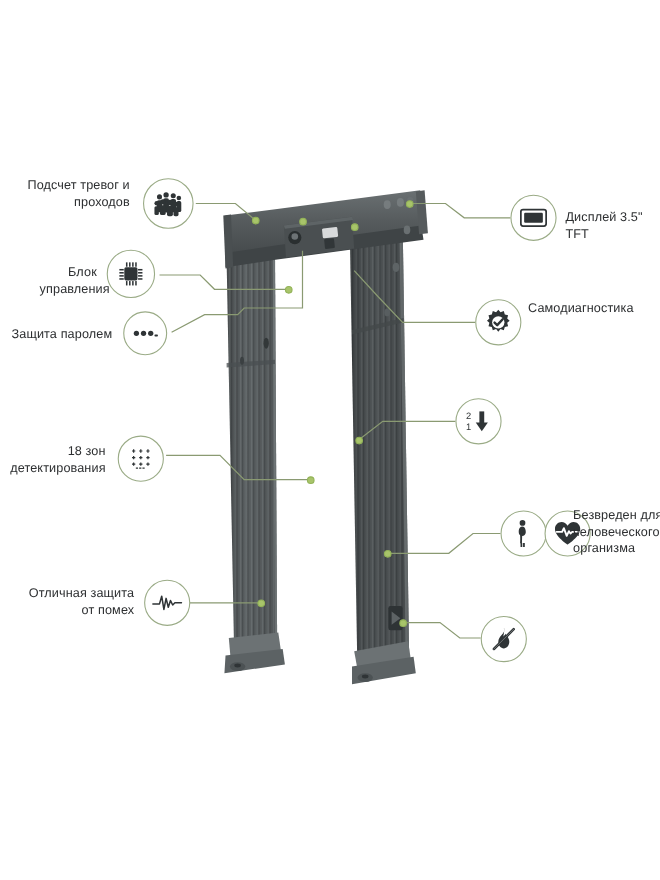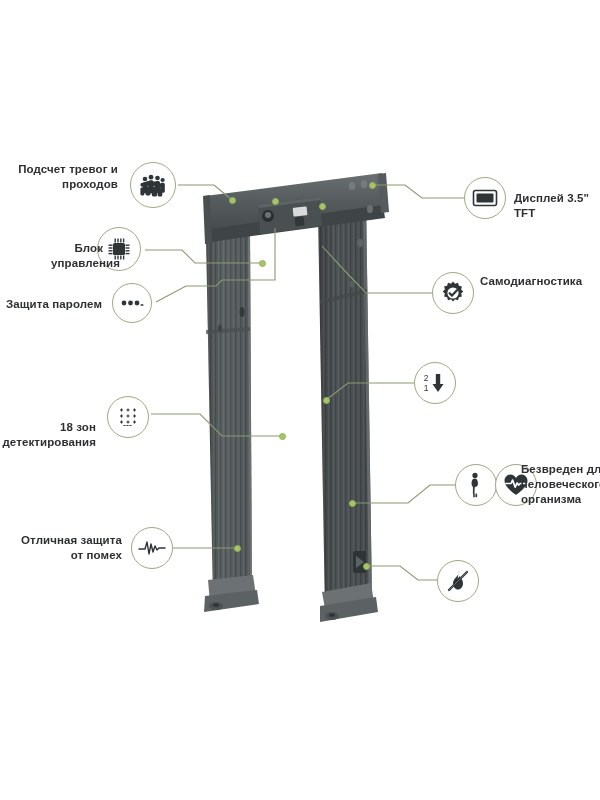--- a/index.html
+++ b/index.html
@@ -25,21 +25,20 @@
   .badge svg { display: block; }
 
   
   .lbl {
     position: absolute;
     font-size: 11.5px;
     line-height: 15px;
     color: #2d2f31;
     white-space: pre-line;
     letter-spacing: 0.1px;
-    font-weight: bold;
   }
   .lbl.r { text-align: right; }
   .lbl.l { text-align: left; }
 
   
   #detector { position: absolute; left: 0; top: 0; width: 600px; height: 800px; }
 
   
   .dot {
     position: absolute; width: 7px; height: 7px;
@@ -217,21 +216,21 @@
           <rect x="2.5" y="11.3" width="4" height="1.4"></rect>
         <rect x="2.5" y="14.1" width="4" height="1.4"></rect>
           <rect x="2.5" y="16.9" width="4" height="1.4"></rect>
         <rect x="19.5" y="8.5" width="4" height="1.4"></rect>
           <rect x="19.5" y="11.3" width="4" height="1.4"></rect>
         <rect x="19.5" y="14.1" width="4" height="1.4"></rect>
           <rect x="19.5" y="16.9" width="4" height="1.4"></rect>
       </g>
     </svg>
   </div>
-  <div class="lbl r" style="left:15px; top:241px; width:88px;padding-left:36px;">Блок управления</div>
+  <div class="lbl r" style="left:0px; top:241px; width:88px;padding-left:36px;">Блок управления</div>
 
   <div class="badge" style="left:112px; top:283px; width:40px; height:40px;">
     <svg width="24" height="12" viewBox="0 0 24 12" fill="#2f3436">
       <circle cx="4" cy="6" r="2.4"></circle>
         <circle cx="10.5" cy="6" r="2.4"></circle>
       <circle cx="17" cy="6" r="2.4"></circle>
         <rect x="20.4" y="7.2" width="3.2" height="1.6" rx="0.8"></rect>
     </svg>
   </div>
   <div class="lbl r" style="left:0px; top:297px; width:102px;">Защита паролем</div>
@@ -245,21 +244,21 @@
         <path d="M5 12h3M6.5 10.5v3"></path>
           <path d="M11.5 12h3M13 10.5v3"></path>
           <path d="M18 12h3M19.5 10.5v3"></path>
         <path d="M5 18h3M6.5 16.5v3"></path>
           <path d="M11.5 18h3M13 16.5v3"></path>
           <path d="M18 18h3M19.5 16.5v3"></path>
         <path d="M8.5 21.5h2M11.5 21.5h2M14.5 21.5h2"></path>
       </g>
     </svg>
   </div>
-  <div class="lbl r" style="left:0px; top:404px; width:96px;margin-top:16px;">18 зон
+  <div class="lbl r" style="left:0px; top:404px; width:96px;">18 зон
 детектирования</div>
 
   <div class="badge" style="left:131px; top:527px; width:42px; height:42px;">
     <svg width="28" height="20" viewBox="0 0 28 20" fill="none" stroke="#2f3436" stroke-width="1.4" stroke-linejoin="round" stroke-linecap="round">
       <path d="M1 11 H7 L9 4 L11 16 L13 6 L15 14 L17 8 L19 12 L21 10 H27"></path>
     </svg>
   </div>
   <div class="lbl r" style="left:0px; top:533px; width:122px;">Отличная защита
 от помех</div>
 

